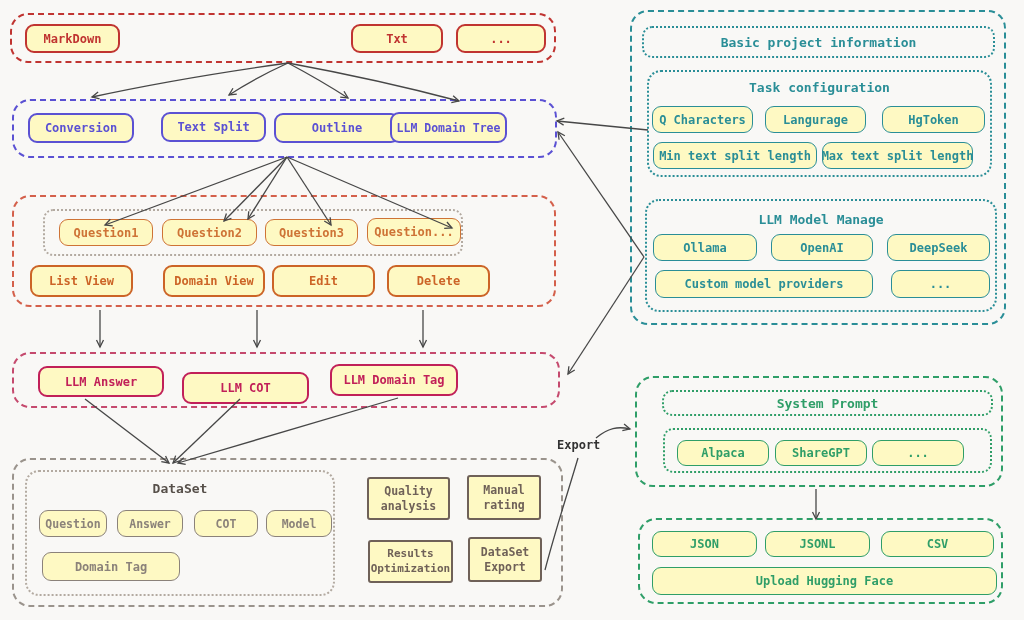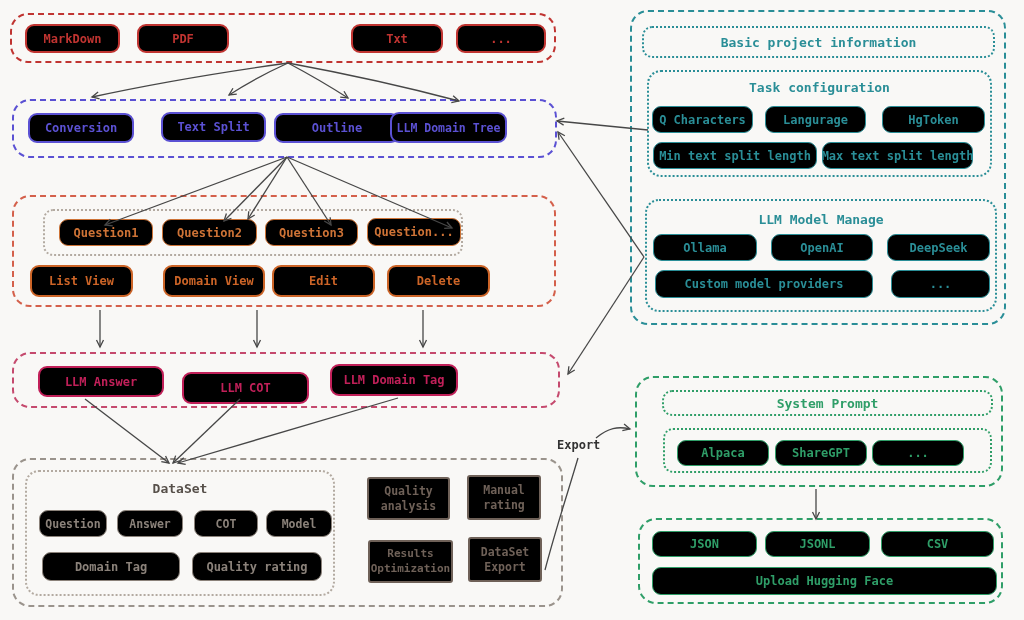--- a/index.html
+++ b/index.html
@@ -1,19 +1,19 @@
 <!DOCTYPE html>
 <html style="--red: #c03431; --purple: #5b51d3; --orange: #cc6427; --orange_light: #ce7336; --orange_dash: #d4604b; --crimson: #c12059; --crimson_dash: #c54a6e; --gray_dash: #9a938c; --gray_field: #8b827a; --gray_tool: #6f6158; --gray_title: #57504a; --warmgray: #b3aaa1; --teal: #2a8e97; --green: #2f9e68; --arrow: #474747;"><head>
 <meta charset="utf-8">
 <style>
   html,body{margin:0;padding:0;background:#f7f6f4;}
   .stage{position:relative;width:1024px;height:620px;background:#f9f8f6;overflow:hidden;
          font-family:"DejaVu Sans Mono","Liberation Mono",monospace;}
   .abs{position:absolute;box-sizing:border-box;}
-  .box{display:flex;align-items:center;justify-content:center;background:#000000;
+  .box{display:flex;align-items:center;justify-content:center;background:#fef9c3;
        border-radius:9px;font-weight:bold;font-size:12px;white-space:nowrap;text-align:center;}
   .container{border-radius:18px;background:transparent;}
   .dotted-box{border-radius:10px;background:transparent;}
   .title{display:flex;align-items:center;justify-content:center;font-weight:bold;font-size:13px;}
 
   
   .c-red{border:2px dashed var(--red,#c03431);}
   .b-red{border:2px solid var(--red,#c03431);color:var(--red,#c03431);}
   .c-purple{border:2px dashed var(--purple,#5b51d3);}
   .b-purple{border:2px solid var(--purple,#5b51d3);color:var(--purple,#5b51d3);}
@@ -39,21 +39,20 @@
   .export-label{font-weight:bold;font-size:12px;color:#333;display:flex;align-items:center;}
   svg.arrows{position:absolute;left:0;top:0;pointer-events:none;}
 </style>
 </head>
 <body>
 
 <div class="stage">
 
   <div class="abs container c-red" style="left:10px;top:13px;width:546px;height:50px"></div>
   <div class="abs box b-red" style="left:25px;top:24px;width:95px;height:29px">MarkDown</div>
-  <div class="abs box b-red" style="left:137px;top:24px;width:92px;height:29px">PDF</div>
   <div class="abs box b-red" style="left:351px;top:24px;width:92px;height:29px">Txt</div>
   <div class="abs box b-red" style="left:456px;top:24px;width:90px;height:29px">...</div>
 
   <div class="abs container c-purple" style="left:12px;top:99px;width:545px;height:59px"></div>
   <div class="abs box b-purple" style="left:28px;top:113px;width:106px;height:30px">Conversion</div>
   <div class="abs box b-purple" style="left:161px;top:112px;width:105px;height:30px">Text Split</div>
   <div class="abs box b-purple" style="left:274px;top:113px;width:126px;height:30px">Outline</div>
   <div class="abs box b-purple" style="left:390px;top:112px;width:117px;height:31px;font-size:11.5px">LLM Domain Tree</div>
 
   <div class="abs container c-orange" style="left:12px;top:195px;width:544px;height:112px"></div>
@@ -73,21 +72,20 @@
   <div class="abs box b-crimson" style="left:330px;top:364px;width:128px;height:32px">LLM Domain Tag</div>
 
   <div class="abs container c-gray" style="left:12px;top:458px;width:551px;height:149px"></div>
   <div class="abs dotted-box d-warmgray" style="left:25px;top:470px;width:310px;height:126px;border-radius:14px"></div>
   <div class="abs title t-gray" style="left:25px;top:479px;width:310px;height:18px">DataSet</div>
   <div class="abs box b-grayfield" style="left:39px;top:510px;width:68px;height:27px;font-size:11.5px">Question</div>
   <div class="abs box b-grayfield" style="left:117px;top:510px;width:66px;height:27px;font-size:11.5px">Answer</div>
   <div class="abs box b-grayfield" style="left:194px;top:510px;width:64px;height:27px;font-size:11.5px">COT</div>
   <div class="abs box b-grayfield" style="left:266px;top:510px;width:66px;height:27px;font-size:11.5px">Model</div>
   <div class="abs box b-grayfield" style="left:42px;top:552px;width:138px;height:29px;font-size:12px">Domain Tag</div>
-  <div class="abs box b-grayfield" style="left:192px;top:552px;width:130px;height:29px;font-size:12px">Quality rating</div>
   <div class="abs box b-graytool" style="left:367px;top:477px;width:83px;height:43px">Quality analysis</div>
   <div class="abs box b-graytool" style="left:467px;top:475px;width:74px;height:45px">Manual rating</div>
   <div class="abs box b-graytool" style="left:368px;top:540px;width:85px;height:43px;font-size:11px">Results Optimization</div>
   <div class="abs box b-graytool" style="left:468px;top:537px;width:74px;height:45px">DataSet Export</div>
 
   <div class="abs container c-teal" style="left:630px;top:10px;width:376px;height:315px"></div>
   <div class="abs dotted-box d-teal title t-teal" style="left:642px;top:26px;width:353px;height:32px">Basic project information</div>
 
   <div class="abs dotted-box d-teal" style="left:647px;top:70px;width:345px;height:107px;border-radius:14px"></div>
   <div class="abs title t-teal" style="left:647px;top:79px;width:345px;height:16px">Task configuration</div>

